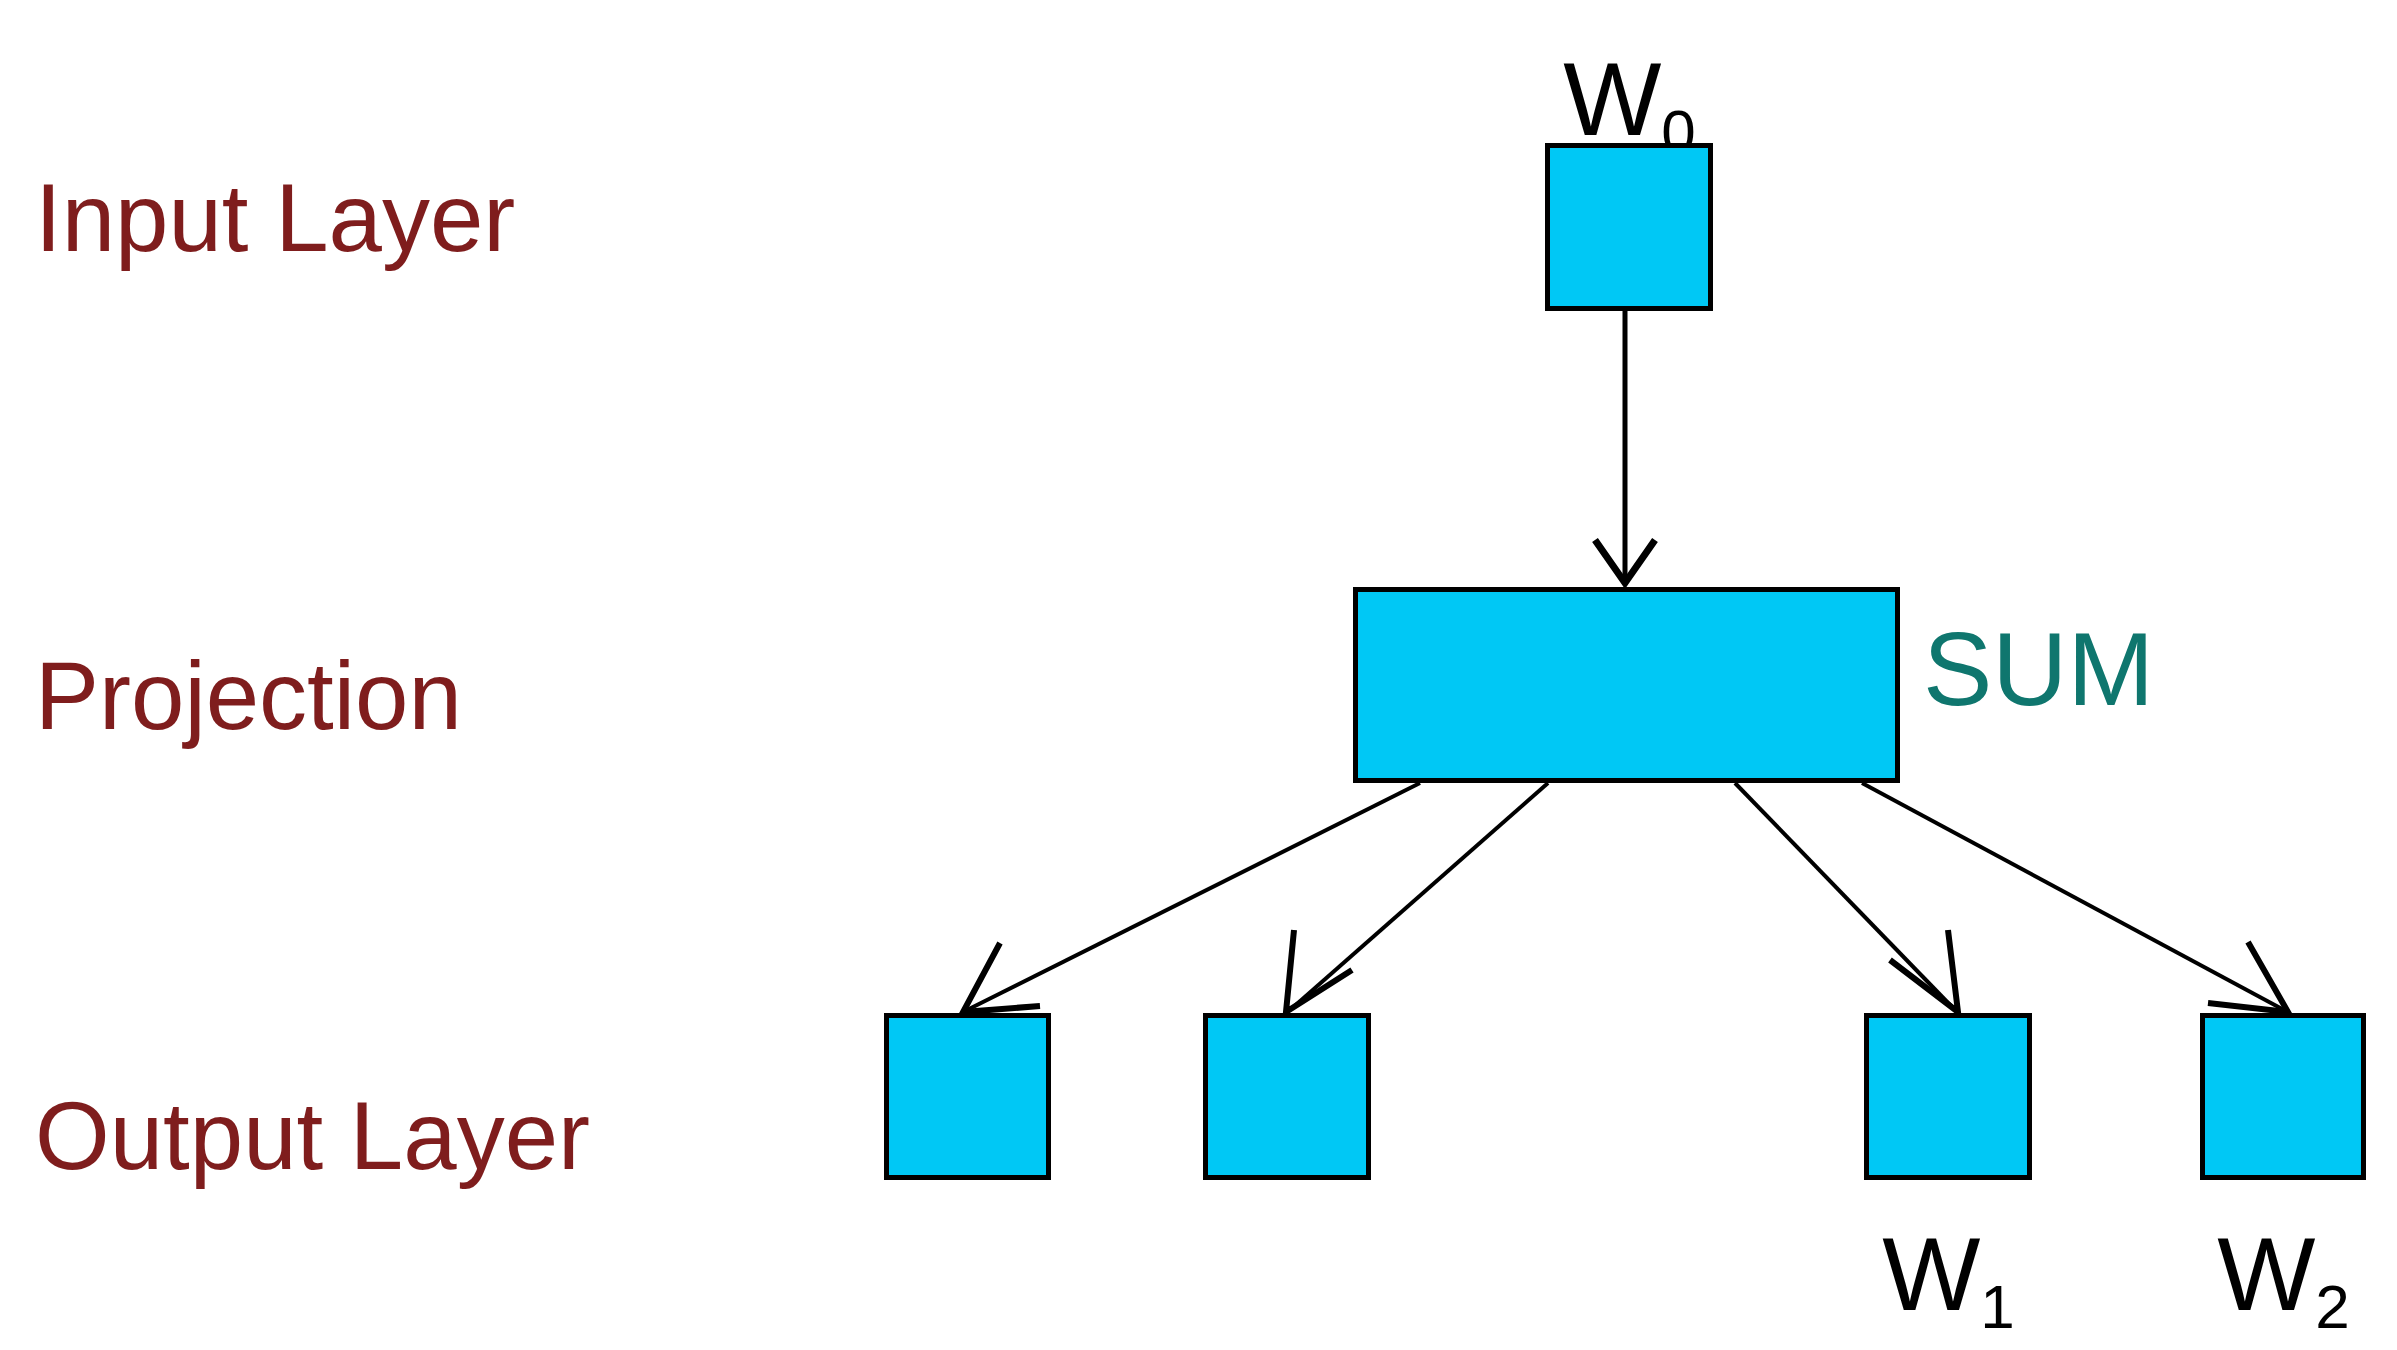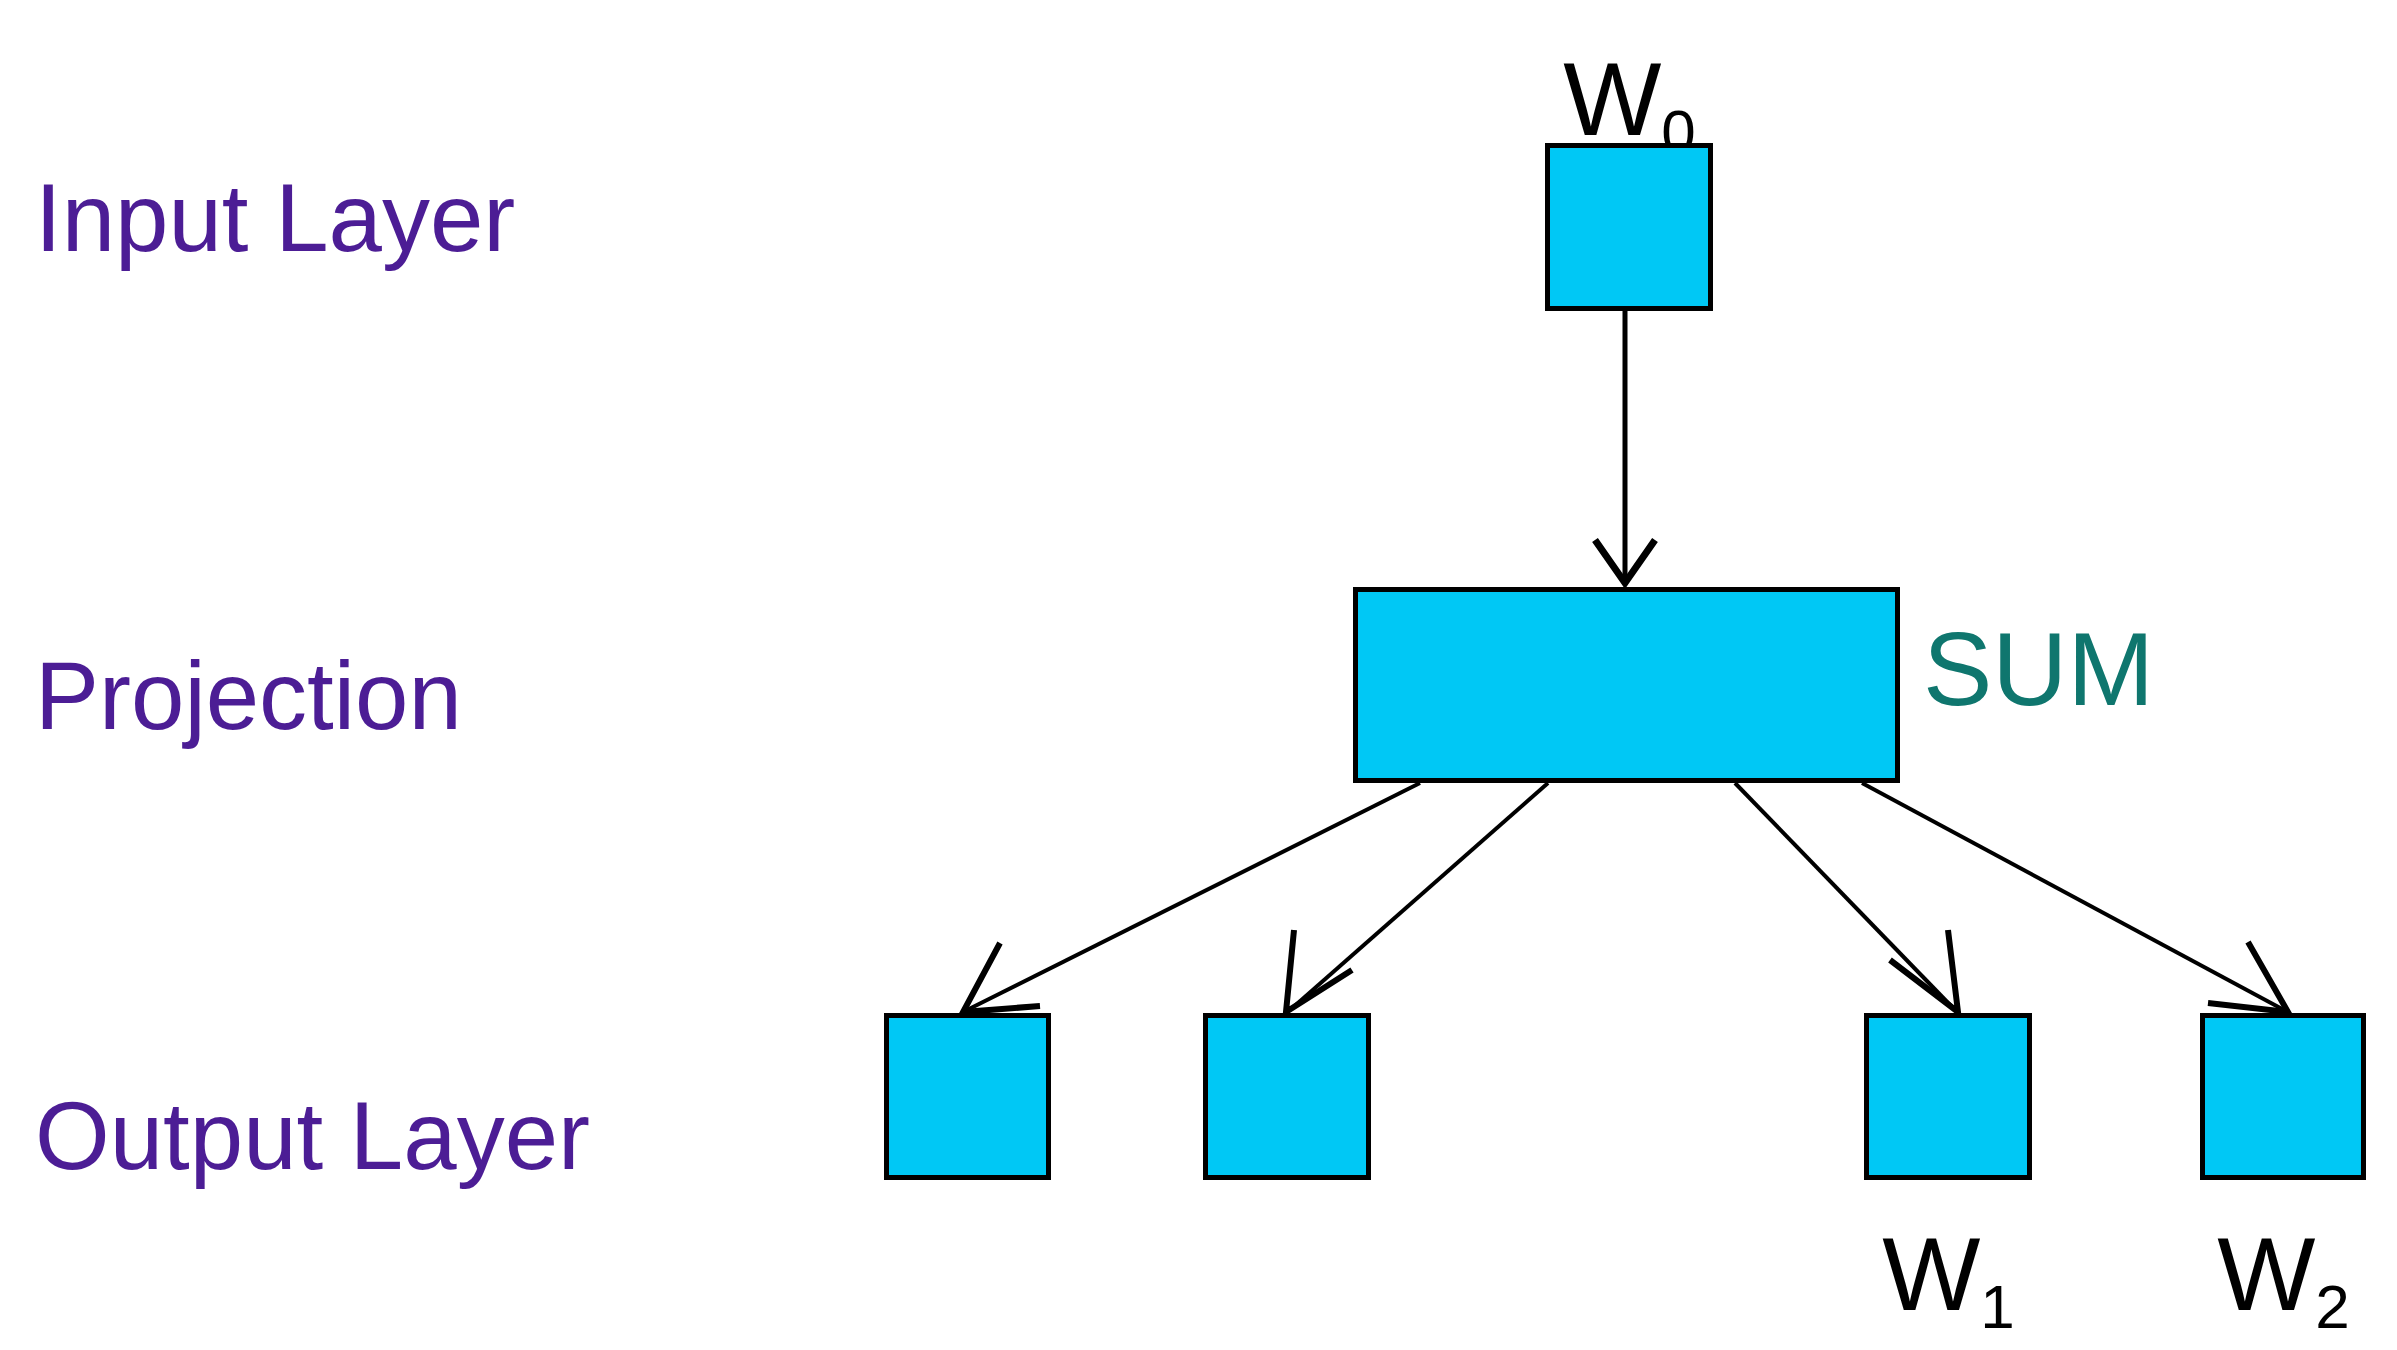--- a/index.html
+++ b/index.html
@@ -22,21 +22,21 @@
     top: 0;
     width: 2397px;
     height: 1350px;
     pointer-events: none;
   }
   .layer-label {
     position: absolute;
     font-size: 96px;
     line-height: 1;
     font-weight: 400;
-    color: #4c1d95;
+    color: #7f1d1d;
     white-space: nowrap;
   }
   .node-box {
     position: absolute;
     background: #00C8F5;
     border: 5px solid #000000;
     box-sizing: border-box;
   }
   .node-caption {
     position: absolute;

